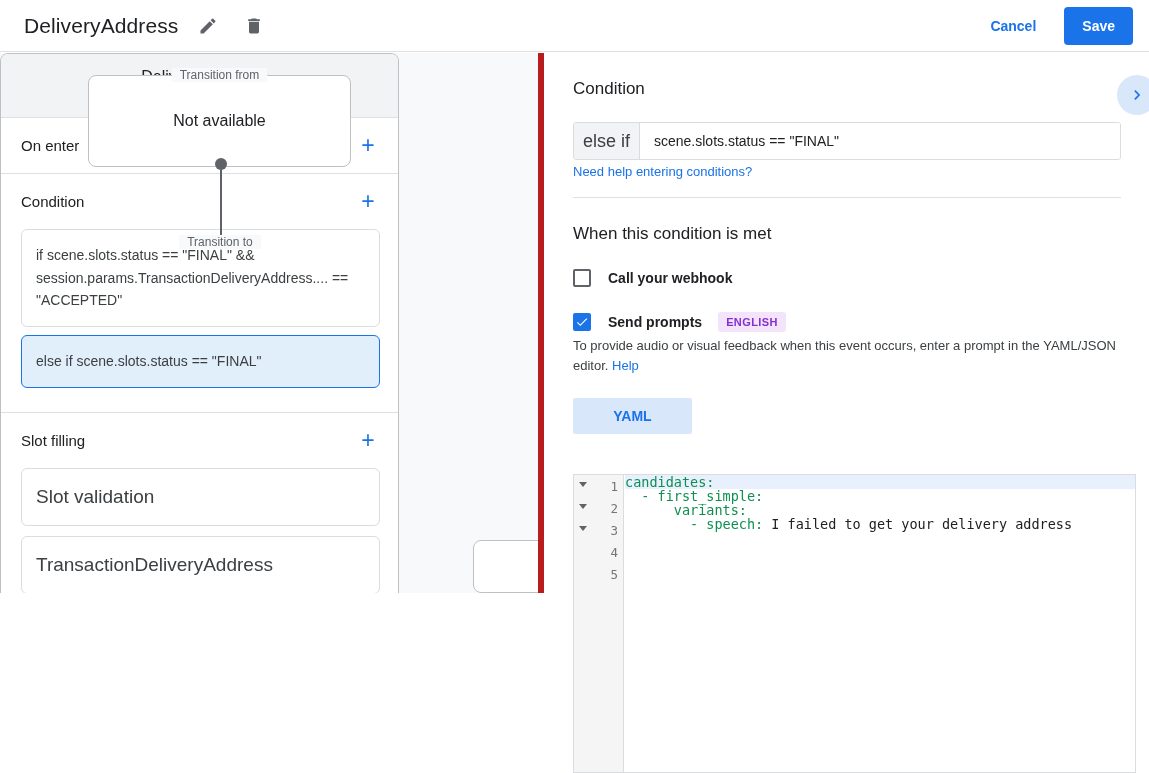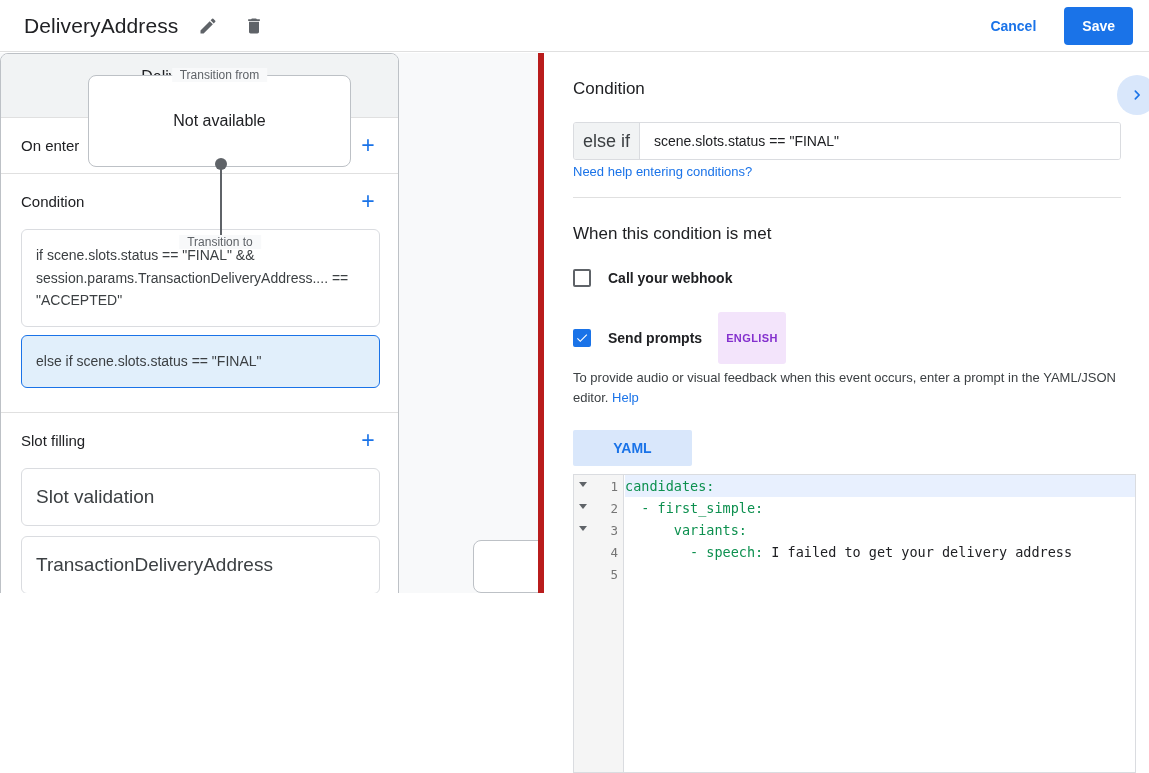--- a/index.html
+++ b/index.html
@@ -204,21 +204,21 @@
   }
   .cb.checked {
     background: #1a73e8; border-color: #1a73e8;
     display: flex; align-items: center; justify-content: center;
   }
   .cb.checked svg { display: block; }
   .cb-label { font-size: 14px; font-weight: bold; color: #202124; }
   .badge {
     margin-left: 16px; background: #f3e4fb; color: #8430ce;
     font-size: 11px; font-weight: bold; letter-spacing: .4px;
-    padding: 20px 8px; border-radius: 3px;
+    padding: 4px 8px; border-radius: 3px;
   }
   .hint {
     font-size: 13px; color: #3c4043; line-height: 1.55;
     margin-top: 4px; max-width: 552px;
   }
   .hint a { color: #1a73e8; text-decoration: none; cursor: pointer; }
 
   .tabs { display: flex; margin-top: 22px; }
   .tab {
     width: 119px; height: 36px;
@@ -235,21 +235,21 @@
     border: 1px solid #dadce0; border-right: 1px solid #dadce0;
     background: #ffffff; overflow: hidden;
     font-family: "DejaVu Sans Mono", monospace;
     font-size: 13.5px;
   }
   .gutter {
     position: absolute; left: 0; top: 0; bottom: 0; width: 50px;
     background: #f5f5f5; border-right: 1px solid #dadce0;
   }
   .code-area { position: absolute; left: 51px; top: 0; right: 0; bottom: 0; }
-  .line { height: 22px; display: flex; align-items: center; white-space: pre; }
+  .line { height: 14px; display: flex; align-items: center; white-space: pre; }
   .gline {
     height: 22px; display: flex; align-items: center;
     justify-content: flex-end; padding-right: 5px;
     color: #757575; font-size: 12.5px; position: relative;
   }
   .fold {
     position: absolute; left: 5px; top: 7px;
     width: 0; height: 0;
     border-left: 4.5px solid transparent;
     border-right: 4.5px solid transparent;

